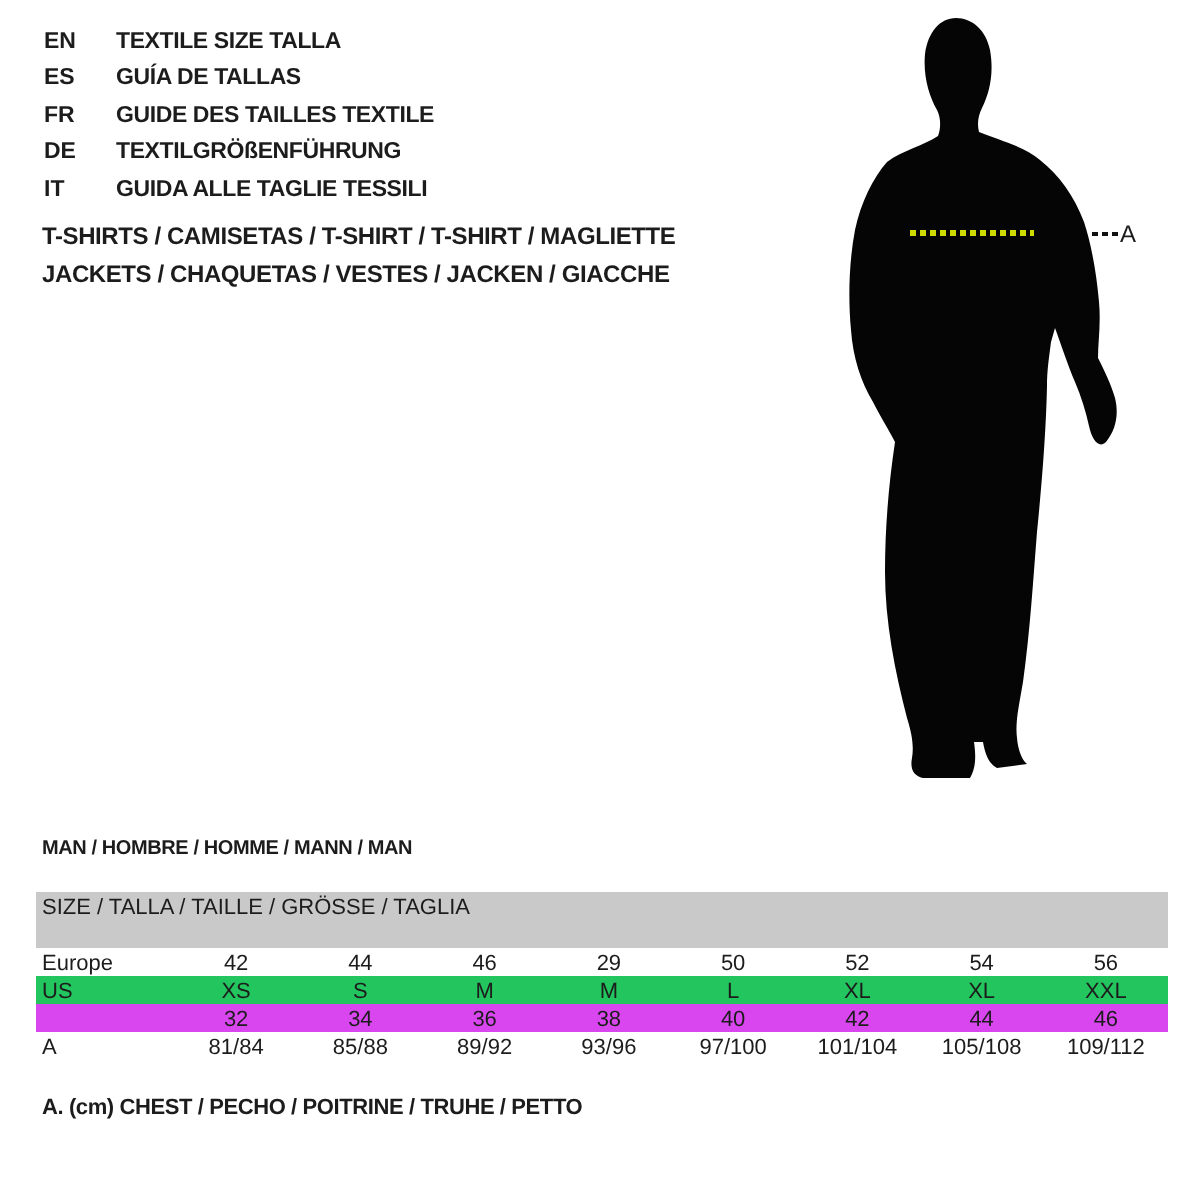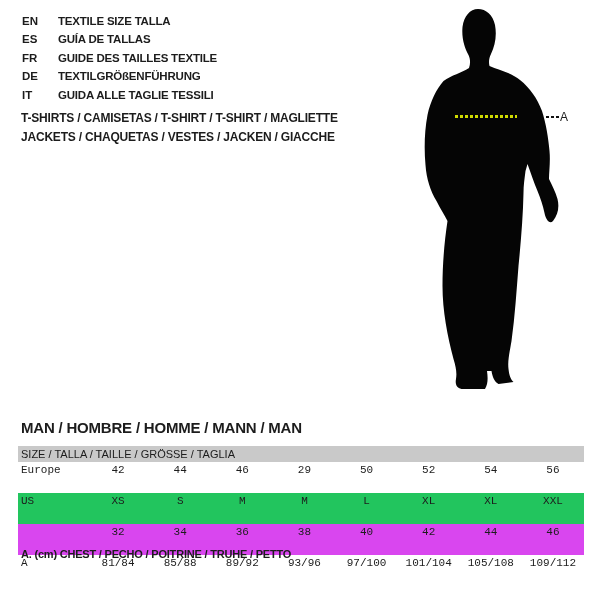--- a/index.html
+++ b/index.html
@@ -16,25 +16,25 @@
   .categories{position:absolute;top:109px;left:21px;font-size:12px;font-weight:700;line-height:19px;letter-spacing:-0.2px;}
   .categories div{white-space:nowrap;}
   
   .figure-wrap{position:absolute;left:395px;top:0;width:205px;height:400px;}
   .chest-dash-yellow{position:absolute;left:455px;top:115px;width:62px;height:3.2px;
     background:repeating-linear-gradient(90deg,var(--dash,#cfdb00) 0 3px,transparent 3px 5px);}
   .chest-dash-black{position:absolute;left:546px;top:116px;width:14px;height:2.4px;
     background:repeating-linear-gradient(90deg,#111 0 3px,transparent 3px 5px);}
   .measure-label{position:absolute;left:560px;top:110px;font-size:12px;font-weight:400;}
   
-  .man-label{position:absolute;top:419px;left:21px;font-size:15px;font-weight:700;letter-spacing:-0.2px;}
+  .man-label{position:absolute;top:419px;left:21px;font-size:10px;font-weight:700;letter-spacing:-0.2px;}
   
   .size-table{position:absolute;left:18px;top:446px;width:566px;font-size:11px;}
-  .size-table-header{height:16px;line-height:16px;background:#c9c9c9;padding-left:3px;white-space:nowrap;}
-  .size-row{display:flex;height:31px;line-height:17.5px;font-family:Liberation Mono, monospace;}
+  .size-table-header{height:28px;line-height:16px;background:#c9c9c9;padding-left:3px;white-space:nowrap;}
+  .size-row{display:flex;height:14px;line-height:17.5px;}
   .size-row.shaded{background:#ededed;}
   .size-row-label{width:66px;flex:0 0 66px;padding-left:3px;}
   .size-cell{flex:1;text-align:center;}
   
   .footnote{position:absolute;top:548px;left:21px;font-size:11px;font-weight:700;letter-spacing:-0.2px;}
 </style>
 </head>
 <body>
 
 <div class="canvas">

